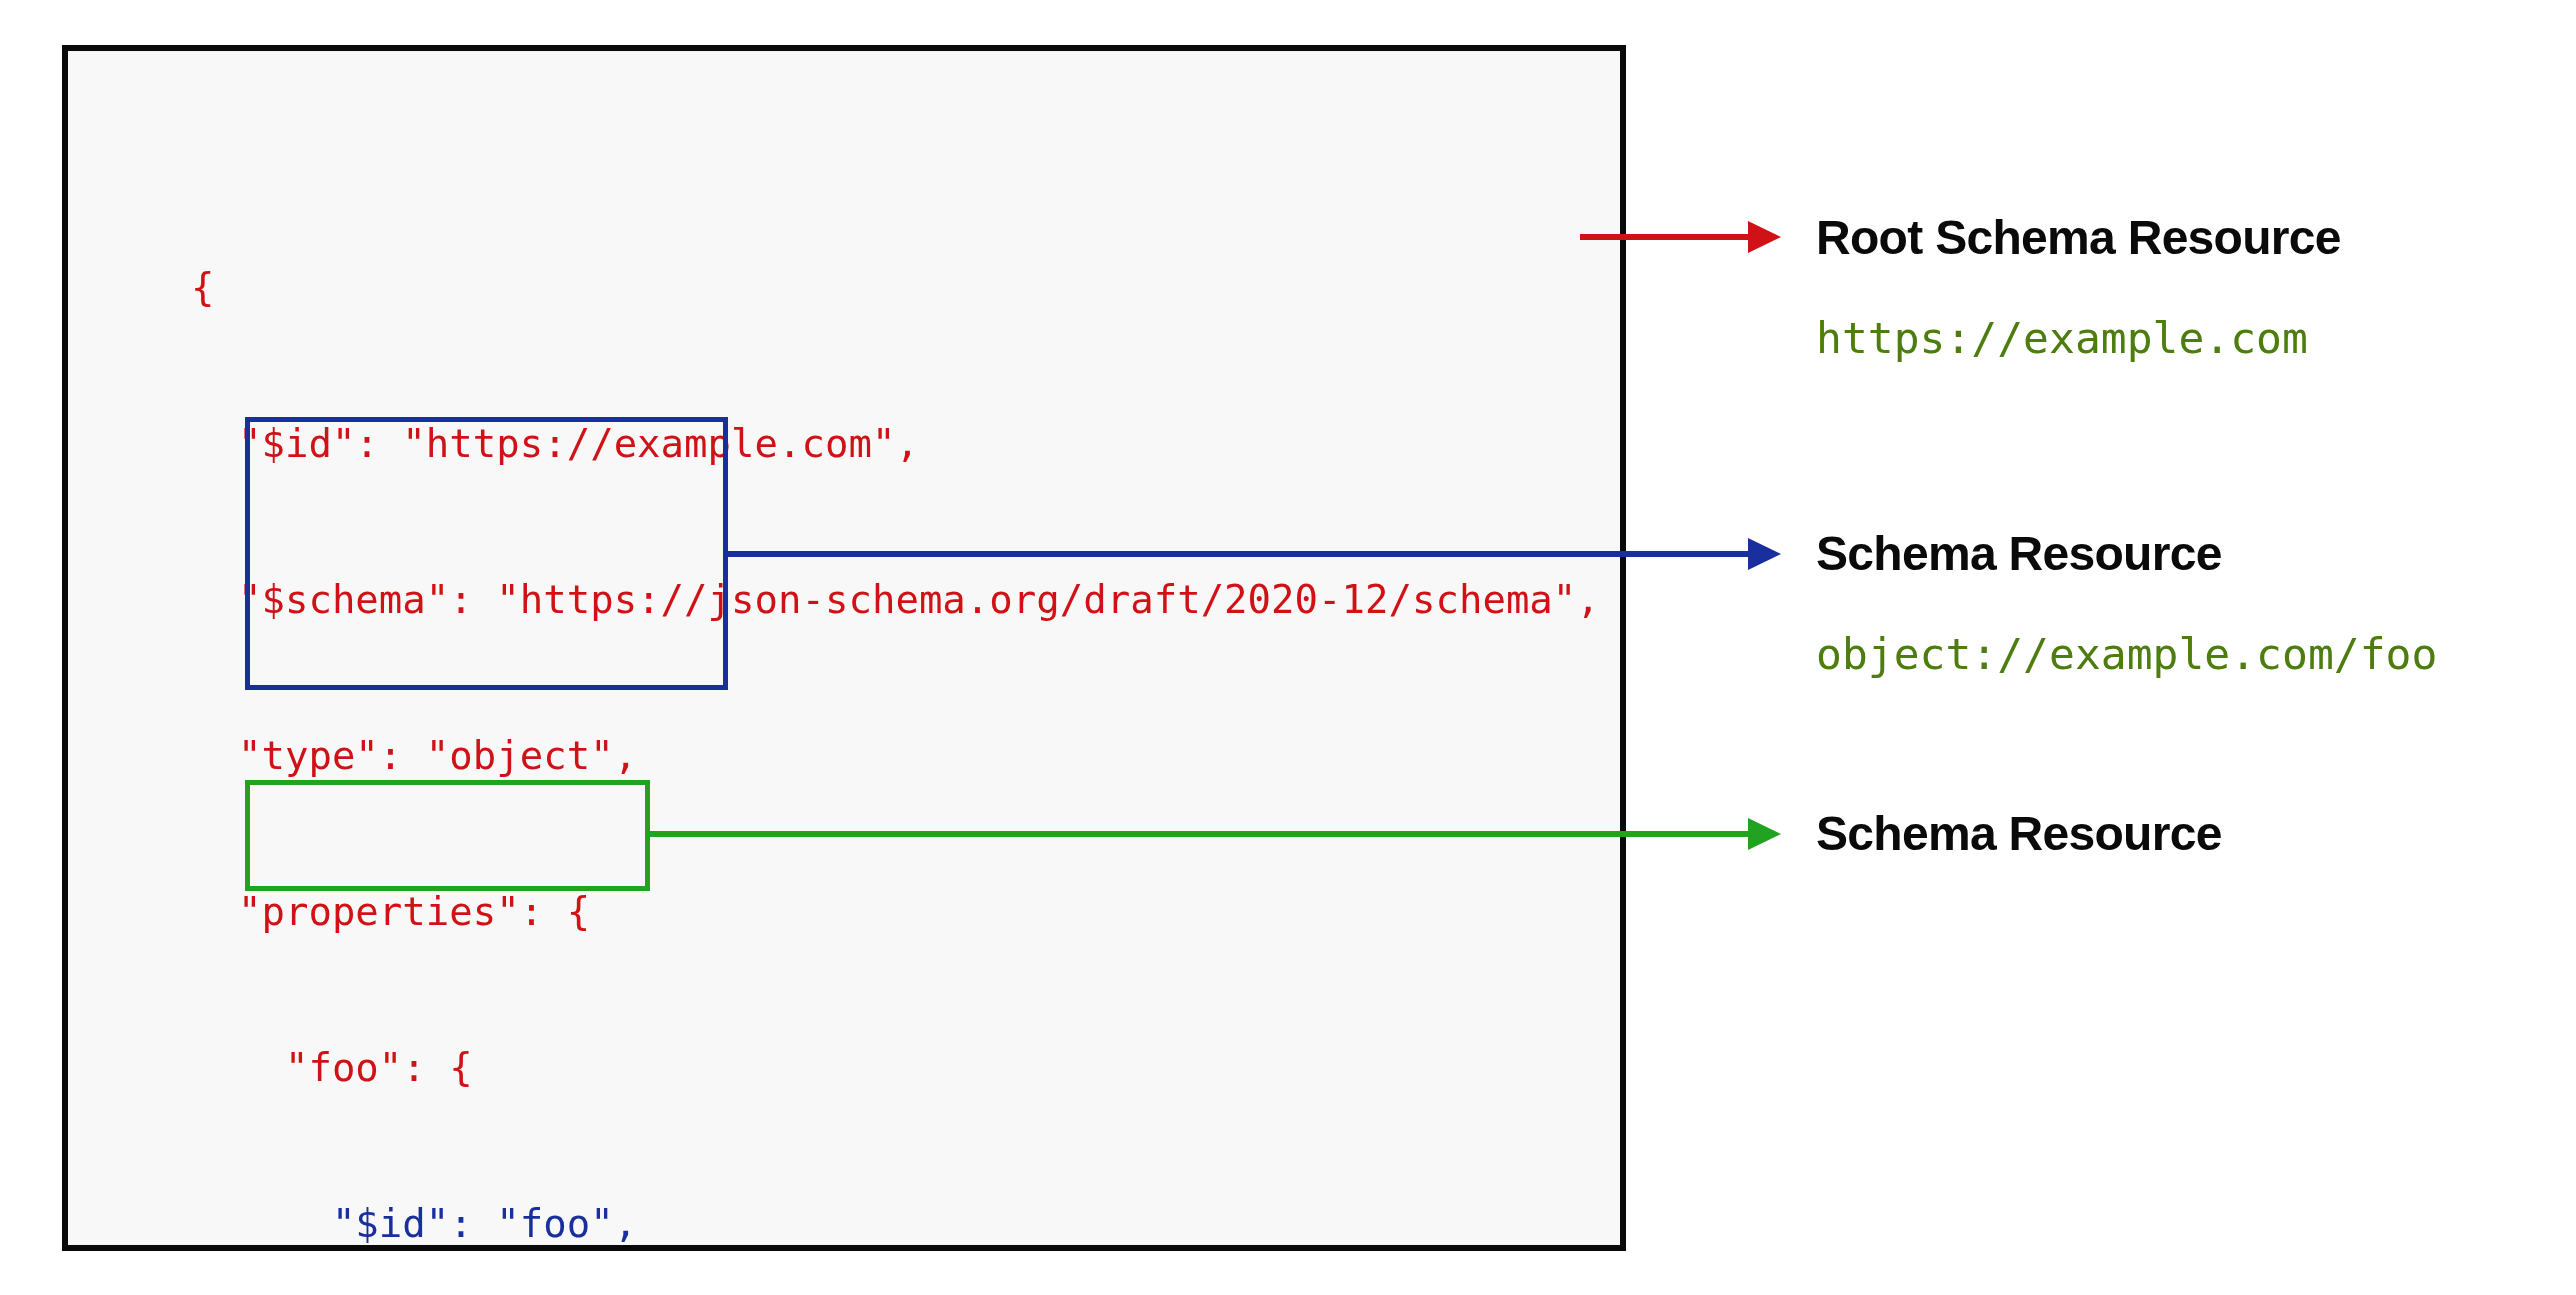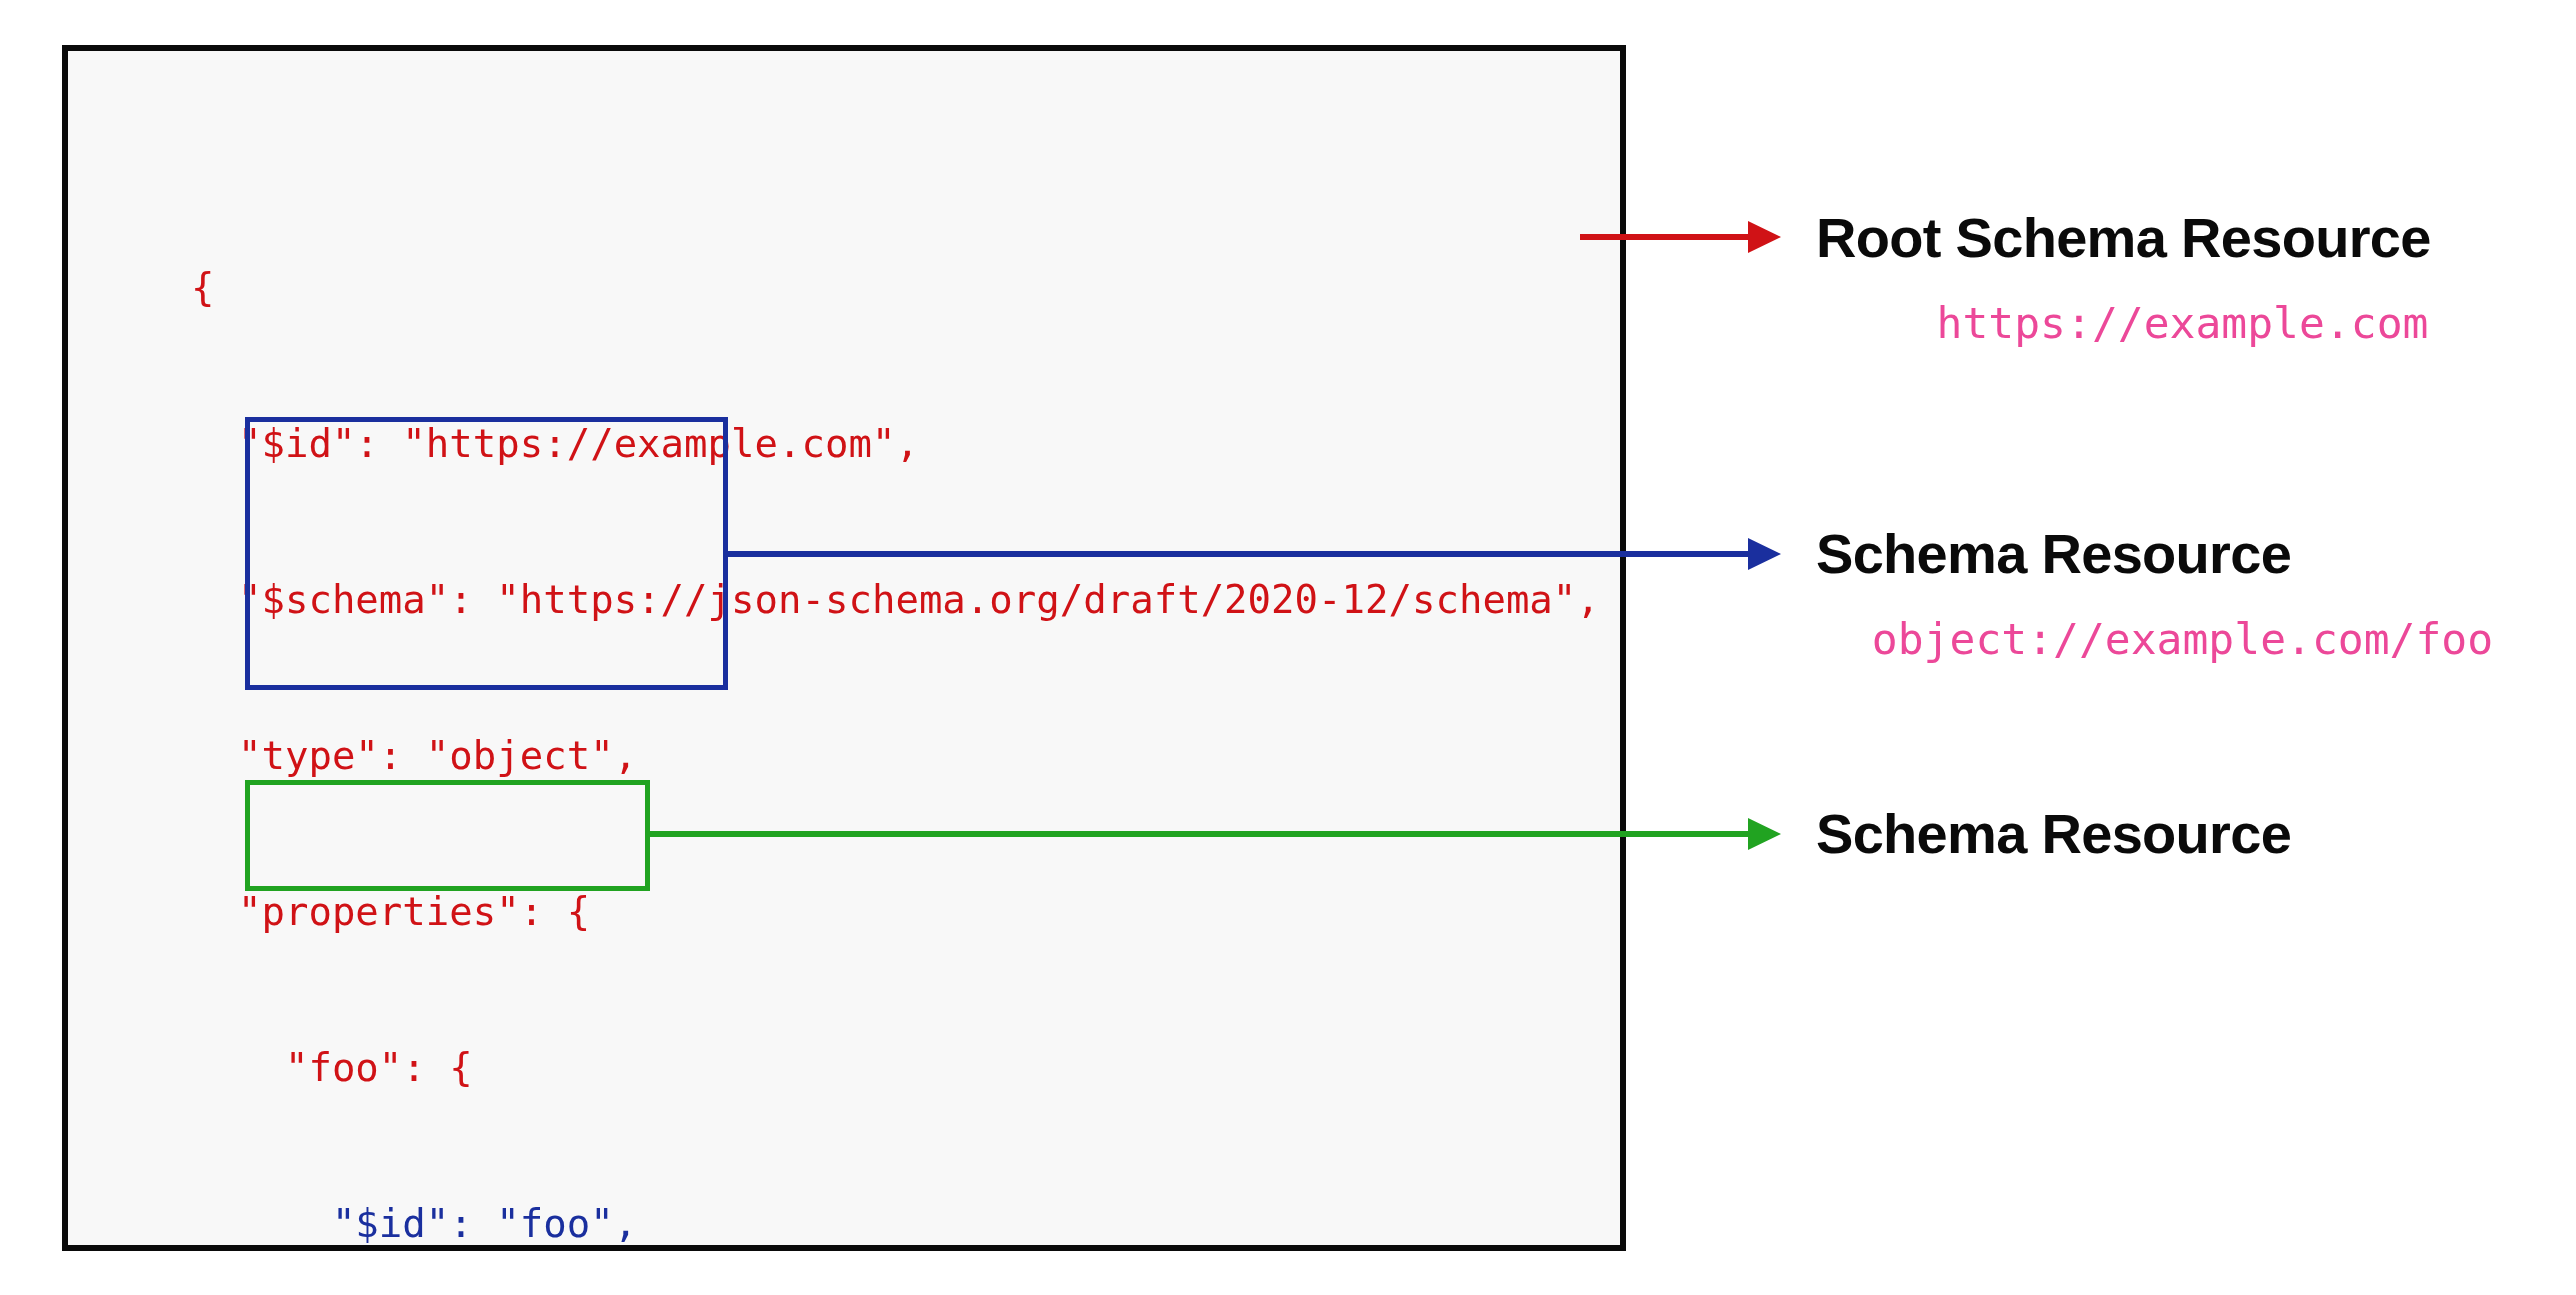--- a/index.html
+++ b/index.html
@@ -90,34 +90,33 @@
 
   
   .annotation {
     position: absolute;
     left: 1816px;
     width: 733px;
   }
   .ann-title {
     font-family: "Liberation Sans", sans-serif;
     font-weight: bold;
-    font-size: 56px;
+    font-size: 48px;
     line-height: 65px;
     color: #0a0a0a;
     letter-spacing: -0.7px;
     white-space: nowrap;
   }
   .ann-url {
-    margin-top: 27px;
+    margin-top: 42px;
     font-family: "DejaVu Sans Mono", monospace;
     font-size: 43px;
     line-height: 52px;
-    color: #ec4899;
+    color: #4d7c0f;
     white-space: nowrap;
-    text-align: center;
   }
   .ann-1 { top: 205px; }
   .ann-2 { top: 521px; }
   .ann-3 { top: 801px; }
 </style>
 </head>
 <body>
 
 <div class="canvas">
 

